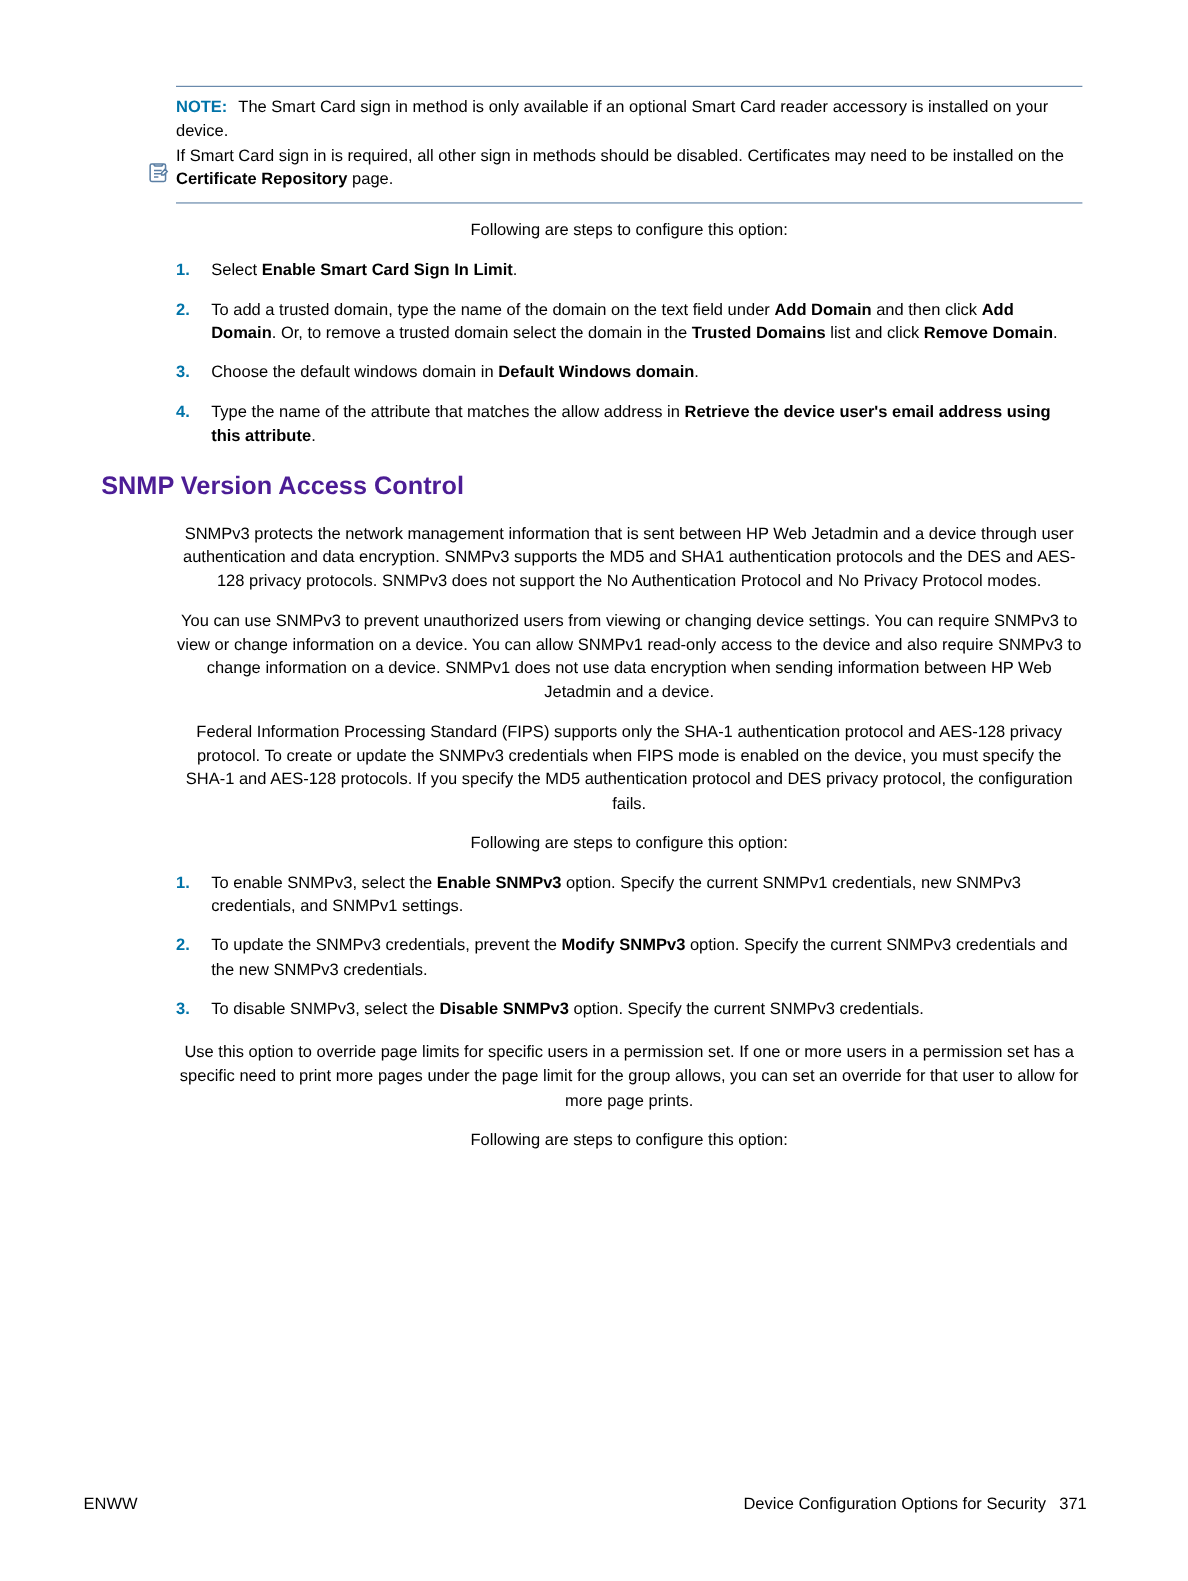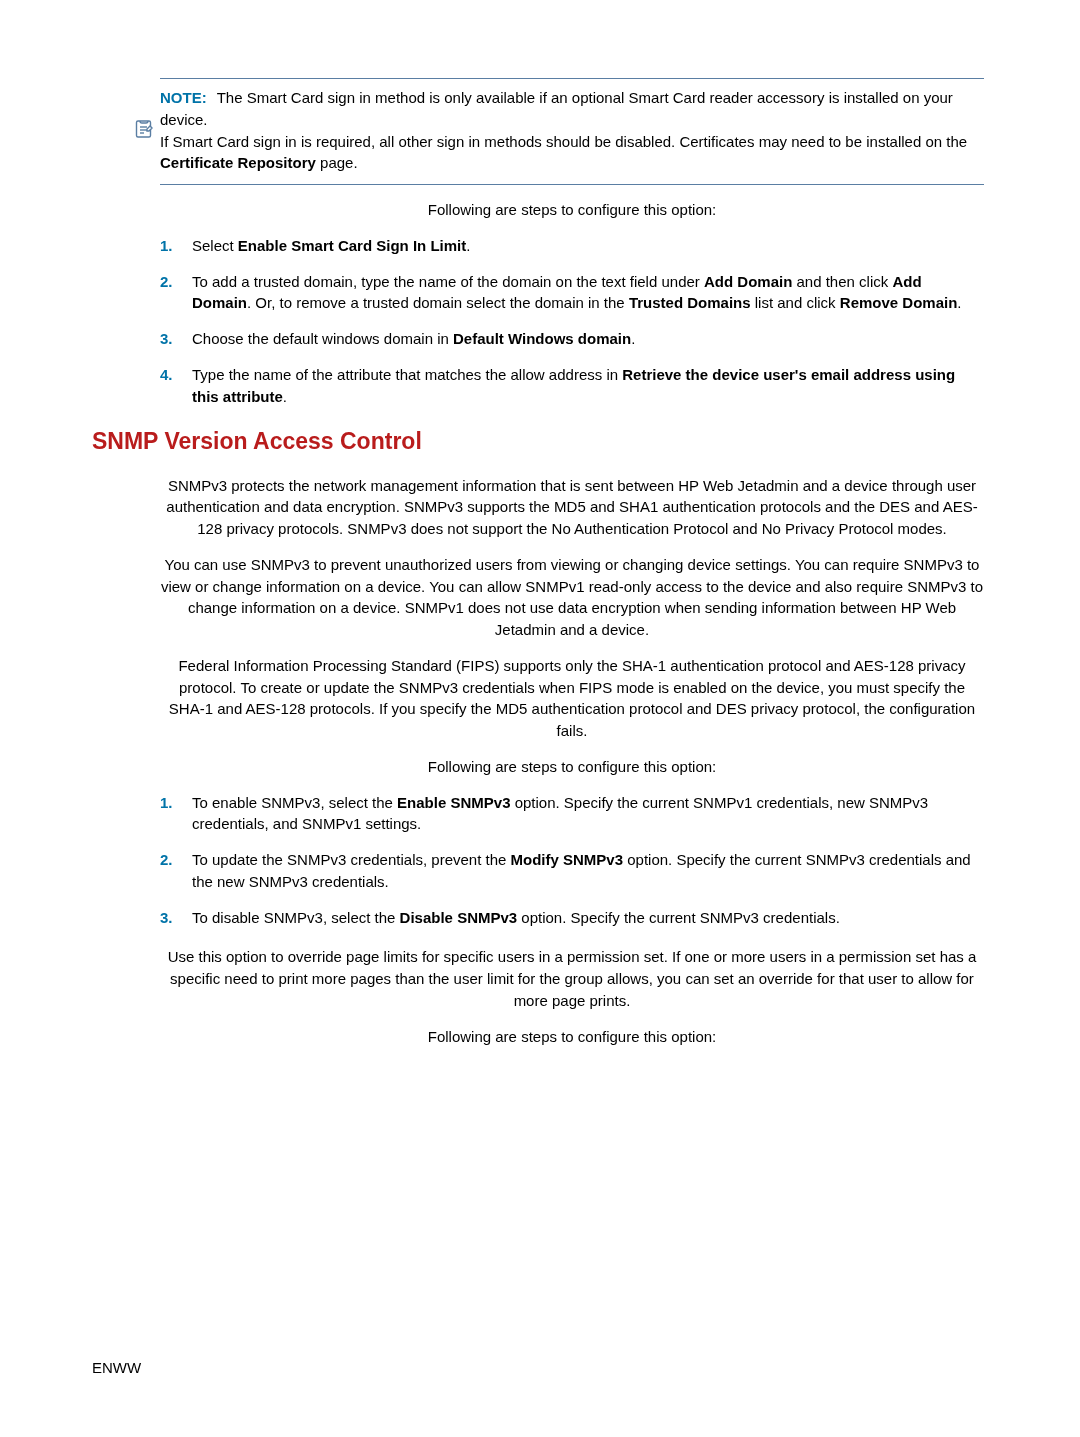--- a/index.html
+++ b/index.html
@@ -13,21 +13,21 @@
     padding: 78px 92px 40px 92px;
     position: relative;
   }
   .content { padding-left: 68px; padding-right: 4px; }
   .note-box {
     border-top: 1px solid #5a7ea3;
     border-bottom: 1px solid #5a7ea3;
     padding: 8px 0 10px 0;
     margin-bottom: 14px;
   }
-  .note-row { display: flex; align-items: center; margin-left: -26px; }
+  .note-row { display: flex; align-items: flex-end; margin-left: -26px; }
   .note-icon { color: #5a7ea3; flex: 0 0 auto; margin-right: 6px; margin-top: 2px; }
   .note-body { flex: 1; }
   .note-label { color: #0073a8; font-weight: bold; }
   .gap12 { padding-left: 10px; }
   .note-p2 { }
   p.para { margin-bottom: 14px; text-align: center; }
   .steps-intro { margin-bottom: 12px; }
   ol.steps {
     list-style: none;
     padding-left: 32px;
@@ -40,30 +40,30 @@
   ol.steps li .num {
     position: absolute;
     left: -32px;
     top: 0;
     color: #0073a8;
     font-weight: bold;
   }
   ol.steps li:last-child { margin-bottom: 0; }
   .b { font-weight: bold; }
   h2.section {
-    color: #b91c1c;
+    color: #4c1d95;
     font-size: 23px;
     font-weight: bold;
     margin: 18px 0 16px 0;
     padding-left: 0;
     margin-left: -68px;
   }
   .footer {
     position: absolute;
-    left: 92px;
+    left: 76px;
     right: 92px;
     bottom: 58px;
     display: flex;
     justify-content: space-between;
     align-items: baseline;
     font-size: 15px;
   }
   .footer .right { text-align: right; }
   .footer .pnum { margin-left: 12px; }
 </style>
@@ -108,20 +108,21 @@
 
   <p class="para steps-intro">Following are steps to configure this option:</p>
 
   <ol class="steps">
     <li><span class="num">1.</span><span>To enable SNMPv3, select the </span><span class="b">Enable SNMPv3</span><span> option. Specify the current SNMPv1 credentials, new SNMPv3 credentials, and SNMPv1 settings.</span></li>
     <li><span class="num">2.</span><span>To update the SNMPv3 credentials, prevent the </span><span class="b">Modify SNMPv3</span><span> option. Specify the current SNMPv3 credentials and the new SNMPv3 credentials.</span></li>
     <li><span class="num">3.</span><span>To disable SNMPv3, select the </span><span class="b">Disable SNMPv3</span><span> option. Specify the current SNMPv3 credentials.</span></li>
   </ol>
 
 
-  <p class="para">Use this option to override page limits for specific users in a permission set. If one or more users in a permission set has a specific need to print more pages than the user limit for the group allows, you can set an override for that user to allow for more page prints.</p>
+  <p class="para">Use this option to override page limits for specific users in a permission set. If one or more users in a permission set has a specific need to print more pages under the page limit for the group allows, you can set an override for that user to allow for more page prints.</p>
   <p class="para steps-intro">Following are steps to configure this option:</p>
 
 </div>
 
 <div class="footer">
   <span>ENWW</span>
+  <span class="right"><span>Device Configuration Options for Security</span><span class="pnum">371</span></span>
 </div>
 
 </body></html>

